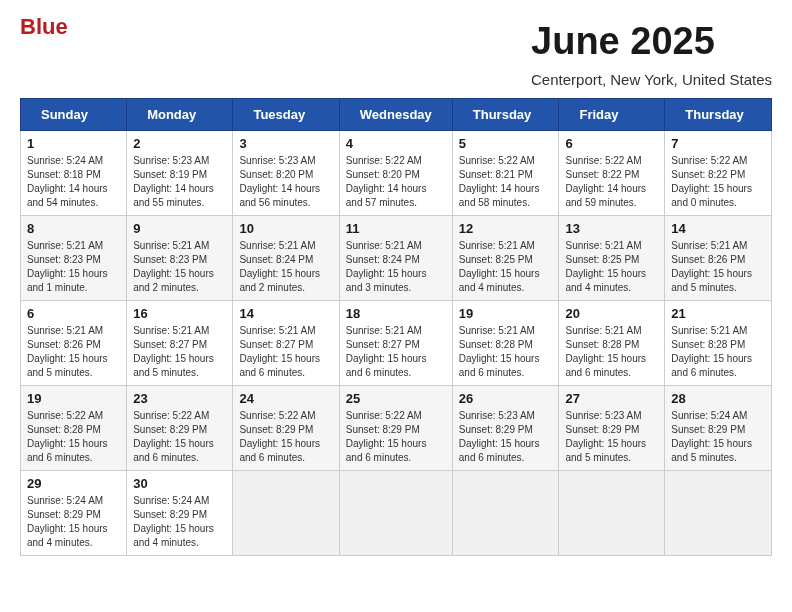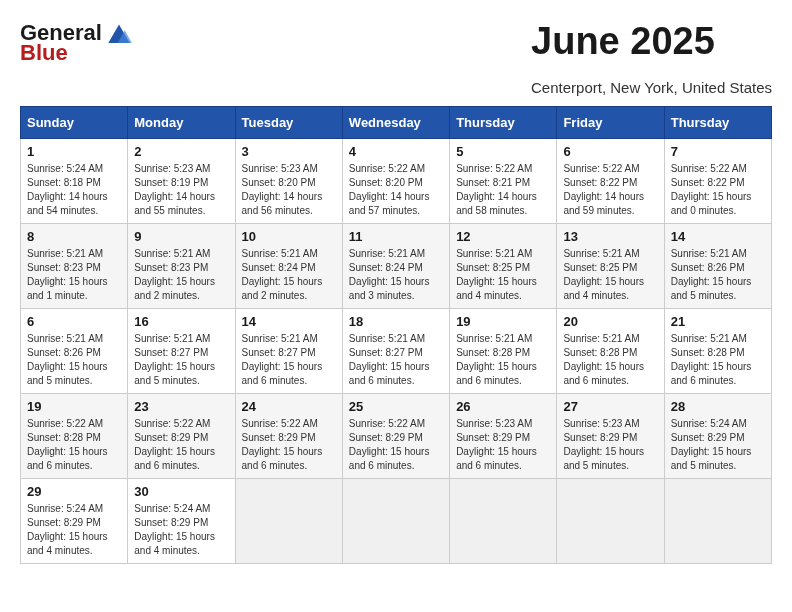--- a/index.html
+++ b/index.html
@@ -44,31 +44,31 @@
       text-align: left;
     }
     .month-title {
       font-size: 38px;
       font-weight: bold;
       color: #1a1a1a;
     }
     .location {
       font-size: 15px;
       color: #333;
-      margin-top: 16px;
+      margin-top: 8px;
     }
     table {
       width: 100%;
       border-collapse: collapse;
       font-size: 11px;
     }
     thead tr th {
       background-color: #2255aa;
       color: #fff;
-      padding: 8px 6px;
+      padding: 8px 20px;
       text-align: left;
       font-size: 13px;
       font-weight: bold;
       border: 1px solid #1a3d88;
     }
     tbody tr td {
       border: 1px solid #cccccc;
       vertical-align: top;
       padding: 5px 6px;
       min-height: 80px;
@@ -94,27 +94,20 @@
     }
     td.empty {
       background: #f0f0f0;
     }
   </style>
 </head>
 <body>
 
 <div class="header">
   <div class="logo">
-    <div class="logo-text">
-      <span class="logo-general">General</span>
-      <svg class="logo-icon" viewBox="0 0 40 28">
-        <polygon points="5,28 20,2 35,28" fill="#2255aa"></polygon>
-        <polygon points="18,28 28,10 38,28" fill="#4488dd" opacity="0.7"></polygon>
-      </svg>
-    </div>
     <span class="logo-blue" style="margin-top:-6px;">Blue</span>
   </div>
   <div class="title-area">
     <div class="month-title">June 2025</div>
     <div class="location">Centerport, New York, United States</div>
   </div>
 </div>
 
 <table>
   <thead>

